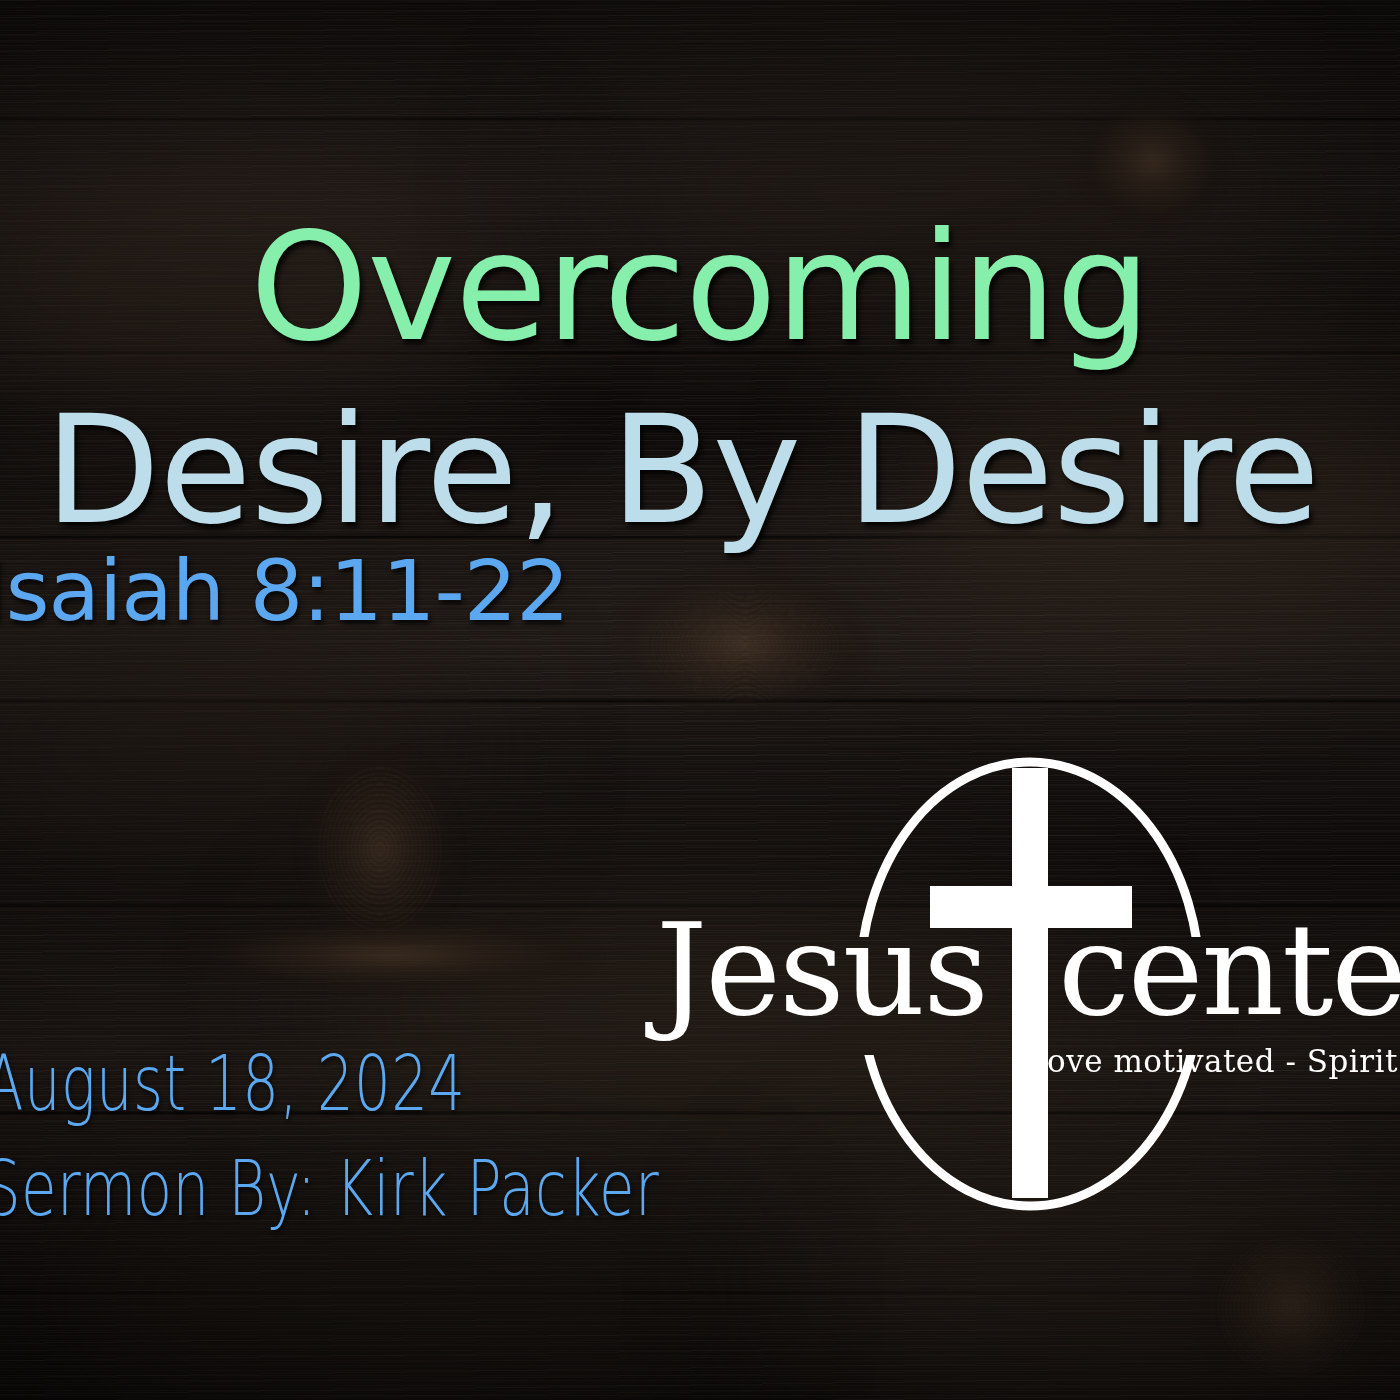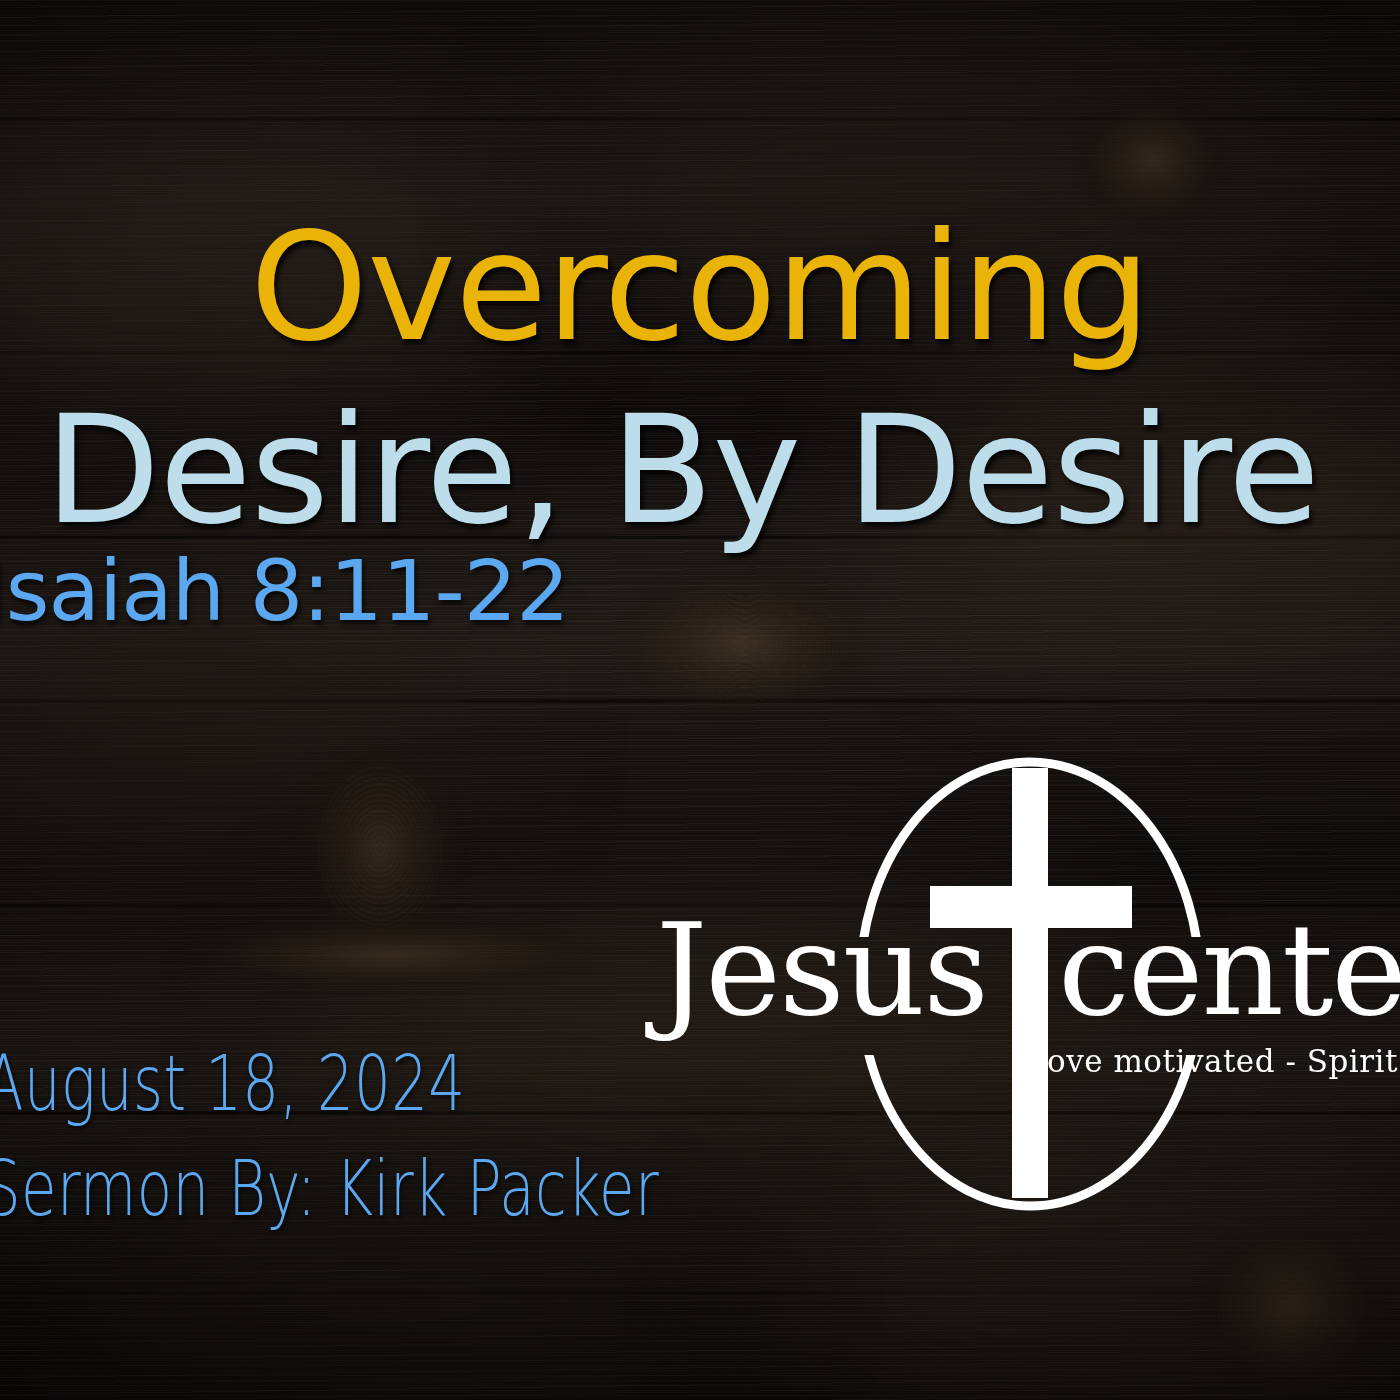--- a/index.html
+++ b/index.html
@@ -229,21 +229,21 @@
     <div class="knot" style="left:612px;top:568px;width:260px;height:150px;"></div>
     <div class="knot-rings" style="left:650px;top:590px;width:190px;height:112px;"></div>
     <div class="knot" style="left:180px;top:920px;width:420px;height:70px;"></div>
   </div>
 
   <div class="vignette"></div>
 
   <div class="layer">
 
     <div class="title-block">
-      <div class="title-line l1" style="color:#eab308;">Overcoming</div>
+      <div class="title-line l1" style="color:#86efac;">Overcoming</div>
       <div class="title-line l2" style="color:#bcdde9;">Desire, By Desire</div>
     </div>
 
     <div class="scripture" style="color:#5ba8f0;">Isaiah 8:11-22</div>
 
     <div class="footer-block">
       <div class="foot-line" style="color:#5ba8f0;">August 18, 2024</div>
       <div class="foot-line" style="color:#5ba8f0;">Sermon By: Kirk Packer</div>
     </div>
 

